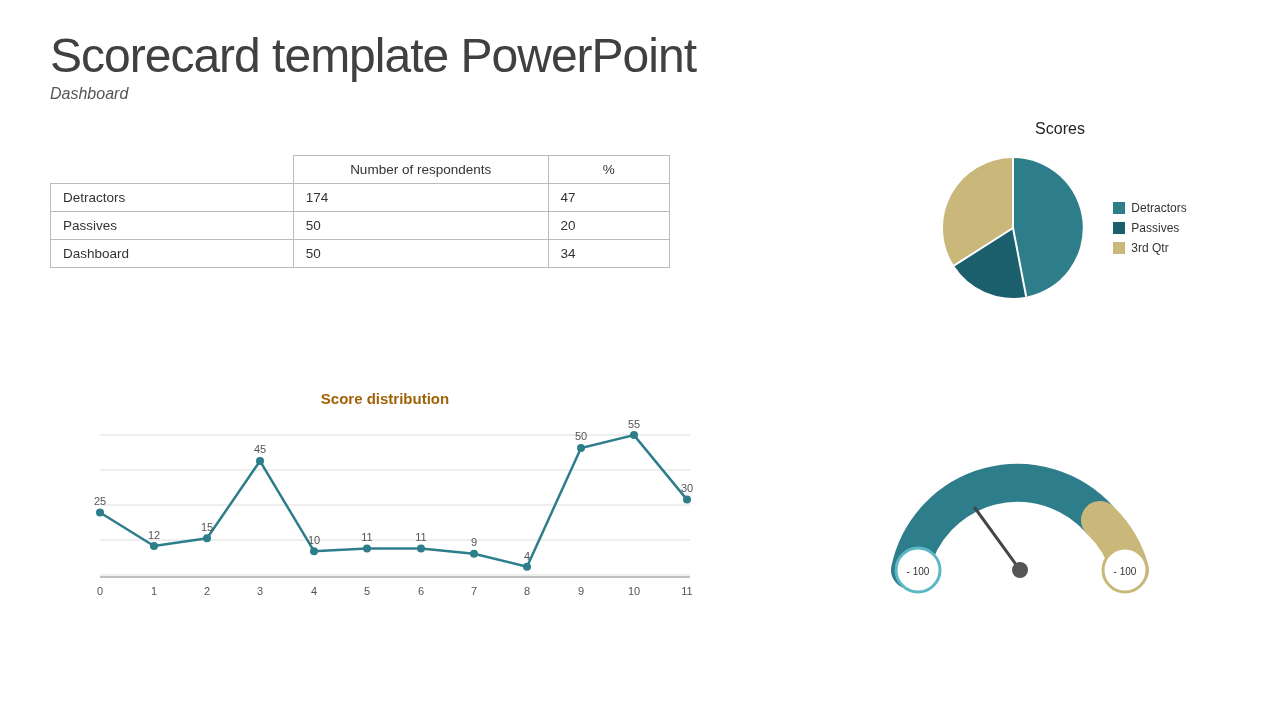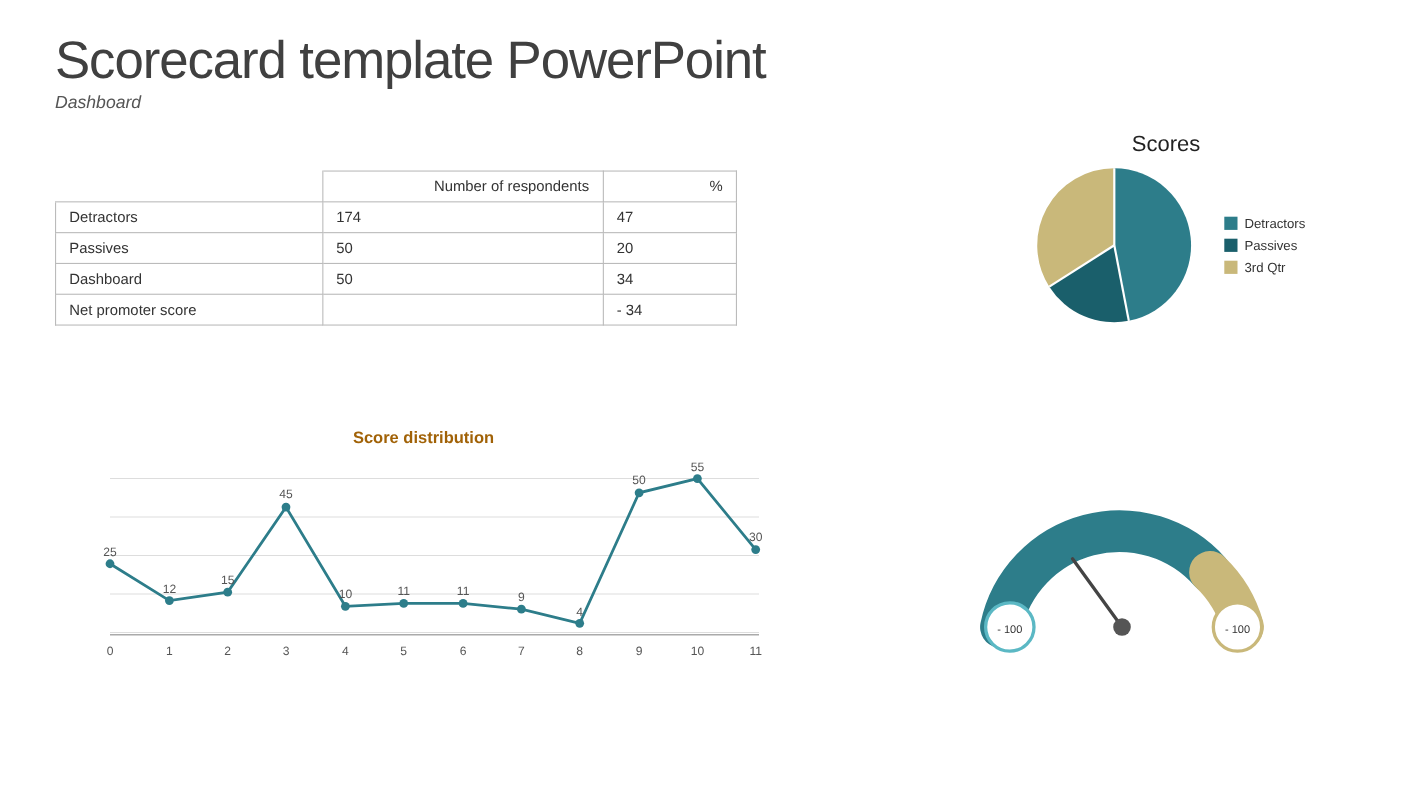--- a/index.html
+++ b/index.html
@@ -45,21 +45,21 @@
 
     
     .data-table {
       width: 620px;
       border-collapse: collapse;
       font-size: 13.5px;
     }
     .data-table th {
       border: 1px solid #bbb;
       padding: 6px 12px;
-      text-align: right;
+      text-align: center;
       font-weight: normal;
       color: #333;
       background: #fff;
     }
     .data-table td {
       border: 1px solid #bbb;
       padding: 6px 12px;
       color: #333;
     }
     .data-table .col-label {
@@ -108,23 +108,24 @@
       right: 30px;
       width: 380px;
     }
 
     
     .pie-section {
       text-align: center;
       margin-bottom: 20px;
     }
     .pie-title {
-      font-size: 20px;
+      font-size: 16px;
       font-weight: normal;
       color: #222;
+      margin-bottom: 10px;
     }
     .pie-with-legend {
       display: flex;
       align-items: center;
       justify-content: center;
       gap: 20px;
     }
     .legend {
       display: flex;
       flex-direction: column;
@@ -178,25 +179,20 @@
           <tr>
             <td class="col-label">Passives</td>
             <td class="col-num">50</td>
             <td class="col-pct">20</td>
           </tr>
           <tr>
             <td class="col-label">Dashboard</td>
             <td class="col-num">50</td>
             <td class="col-pct">34</td>
           </tr>
-          <tr>
-            <td class="col-label">Net promoter score</td>
-            <td class="col-num"></td>
-            <td class="col-pct">- 34</td>
-          </tr>
         </tbody>
     </table>
   </div>
 
   <div class="chart-section">
     <div class="chart-title">Score distribution</div>
     <div class="line-chart-container">
       <svg width="660" height="200">
 
         <line x1="50" y1="20" x2="640" y2="20" stroke="#ddd" stroke-width="1"></line>

